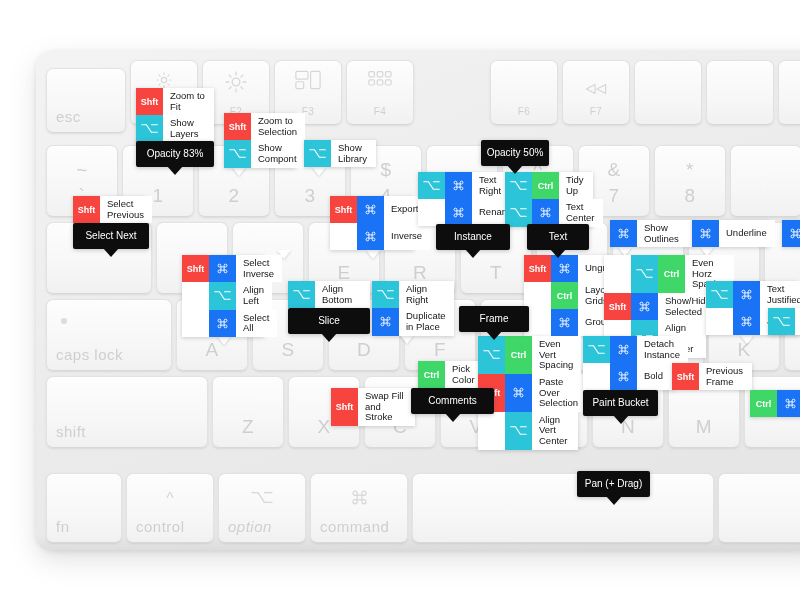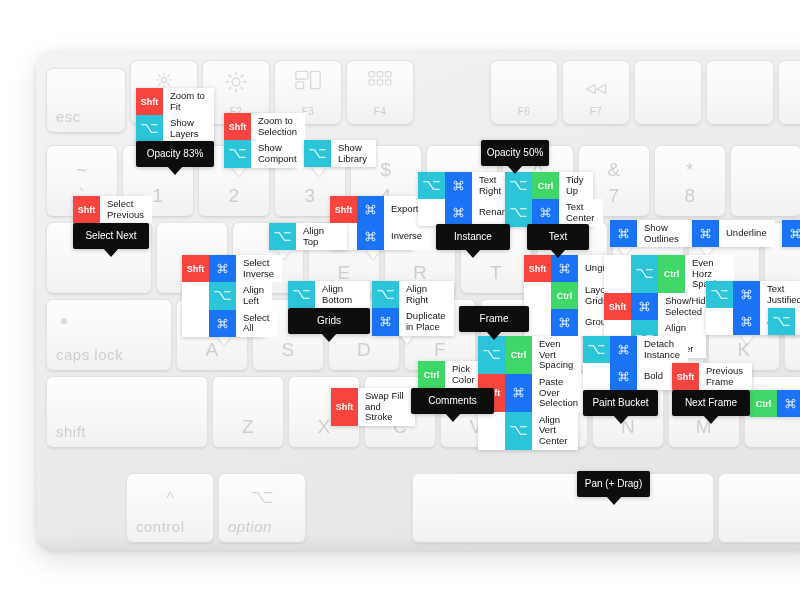--- a/index.html
+++ b/index.html
@@ -253,32 +253,43 @@
     <div class="lab c big" style="top:40px">B</div>
       </div>
   <div class="key" style="left:592px;top:376px;width:70px;height:70px;">
     <div class="lab c big" style="top:40px">N</div>
       </div>
   <div class="key" style="left:668px;top:376px;width:70px;height:70px;">
     <div class="lab c big" style="top:40px">M</div>
       </div>
   <div class="key" style="left:744px;top:376px;width:70px;height:70px;"></div>
 
+  <div class="key" style="left:46px;top:473px;width:74px;height:68px;">
+    <div class="lab bl">fn</div>
+      </div>
   <div class="key" style="left:126px;top:473px;width:86px;height:68px;">
     <div class="lab bl">control</div>
     <div class="gly" style="top:16px;font-size:16px;">^</div>
       </div>
   <div class="key" style="left:218px;top:473px;width:86px;height:68px;font-style:italic;">
     <div class="lab bl">option</div>
     <div class="gly" style="top:16px">
       <svg width="22" height="13" viewBox="0 0 22 13" fill="none" stroke="#d7d7d7" stroke-width="1.4" stroke-linecap="round">
             <path d="M1 1.6h6l6.4 9.8H21"></path>
             <path d="M13.6 1.6H21"></path>
           </svg></div>
       </div>
+  <div class="key" style="left:310px;top:473px;width:96px;height:68px;">
+    <div class="lab bl">command</div>
+    <div class="gly" style="top:14px">
+      <svg width="19" height="19" viewBox="0 0 24 24" fill="none" stroke="#d7d7d7" stroke-width="1.5">
+            <path d="M9 9h6v6H9z"></path>
+            <path d="M9 9V6.6a2.6 2.6 0 1 0-2.6 2.6H9zM15 9V6.6a2.6 2.6 0 1 1 2.6 2.6H15zM9 15v2.4a2.6 2.6 0 1 1-2.6-2.6H9zM15 15v2.4a2.6 2.6 0 1 0 2.6-2.6H15z"></path>
+          </svg></div>
+      </div>
   <div class="key" style="left:412px;top:473px;width:300px;height:68px;"></div>
   <div class="key" style="left:718px;top:473px;width:96px;height:68px;"></div>
 
   <div class="grp" style="left:136px;top:88px;width:78px;">
     <div class="row">
       <div class="badge" style="background:#F8443F">Shft</div>
       <div class="body">Zoom to
 Fit</div>
         </div>
     <div class="row">
@@ -356,31 +367,20 @@
         <svg width="13" height="13" viewBox="0 0 24 24" fill="none" stroke="#fff" stroke-width="1.7">
               <path d="M9 9h6v6H9z"></path>
               <path d="M9 9V6.6a2.6 2.6 0 1 0-2.6 2.6H9zM15 9V6.6a2.6 2.6 0 1 1 2.6 2.6H15zM9 15v2.4a2.6 2.6 0 1 1-2.6-2.6H9zM15 15v2.4a2.6 2.6 0 1 0 2.6-2.6H15z"></path>
             </svg>
           </div>
       <div class="body">Inverse</div>
         </div>
   </div>
   <div class="wtail" style="left:366px;top:250px;"></div>
 
-  <div class="grp" style="left:269px;top:223px;width:78px;">
-    <div class="row">
-      <div class="badge" style="background:#2BC4D8">
-        <svg width="17" height="11" viewBox="0 0 22 13" fill="none" stroke="#fff" stroke-width="1.5" stroke-linecap="round">
-              <path d="M1 1.6h6l6.4 9.8H21"></path>
-              <path d="M13.6 1.6H21"></path>
-            </svg>
-          </div>
-      <div class="body">Align Top</div>
-        </div>
-  </div>
   <div class="wtail" style="left:277px;top:250px;"></div>
 
   <div class="black" style="left:481px;top:140px;width:68px;box-sizing:border-box;padding:8px 4px;">
     <span>Opacity 50%</span>
     <span class="tail"></span></div>
 
   <div class="grp" style="left:418px;top:172px;width:92px;">
     <div class="row">
       <div class="badge" style="background:#2BC4D8">
         <svg width="17" height="11" viewBox="0 0 22 13" fill="none" stroke="#fff" stroke-width="1.5" stroke-linecap="round">
@@ -522,21 +522,21 @@
         <svg width="17" height="11" viewBox="0 0 22 13" fill="none" stroke="#fff" stroke-width="1.5" stroke-linecap="round">
               <path d="M1 1.6h6l6.4 9.8H21"></path>
               <path d="M13.6 1.6H21"></path>
             </svg>
           </div>
       <div class="body">Align
 Bottom</div>
         </div>
   </div>
   <div class="black" style="left:288px;top:308px;width:82px;box-sizing:border-box;padding:8px 4px;">
-    <span>Grids</span>
+    <span>Slice</span>
     <span class="tail"></span></div>
 
   <div class="grp" style="left:372px;top:281px;width:82px;">
     <div class="row">
       <div class="badge" style="background:#2BC4D8">
         <svg width="17" height="11" viewBox="0 0 22 13" fill="none" stroke="#fff" stroke-width="1.5" stroke-linecap="round">
               <path d="M1 1.6h6l6.4 9.8H21"></path>
               <path d="M13.6 1.6H21"></path>
             </svg>
           </div>
@@ -750,23 +750,20 @@
     <span>Paint Bucket</span>
     <span class="tail"></span></div>
 
   <div class="grp" style="left:672px;top:363px;width:80px;">
     <div class="row">
       <div class="badge" style="background:#F8443F">Shft</div>
       <div class="body">Previous
 Frame</div>
         </div>
   </div>
-  <div class="black" style="left:672px;top:390px;width:78px;box-sizing:border-box;padding:8px 4px;">
-    <span>Next Frame</span>
-    <span class="tail"></span></div>
 
   <div class="grp" style="left:750px;top:390px;width:90px;">
     <div class="row">
       <div class="badge" style="background:#3ED768">Ctrl</div>
       <div class="badge" style="background:#1A73F5">
         <svg width="13" height="13" viewBox="0 0 24 24" fill="none" stroke="#fff" stroke-width="1.7">
               <path d="M9 9h6v6H9z"></path>
               <path d="M9 9V6.6a2.6 2.6 0 1 0-2.6 2.6H9zM15 9V6.6a2.6 2.6 0 1 1 2.6 2.6H15zM9 15v2.4a2.6 2.6 0 1 1-2.6-2.6H9zM15 15v2.4a2.6 2.6 0 1 0 2.6-2.6H15z"></path>
             </svg>
           </div>

